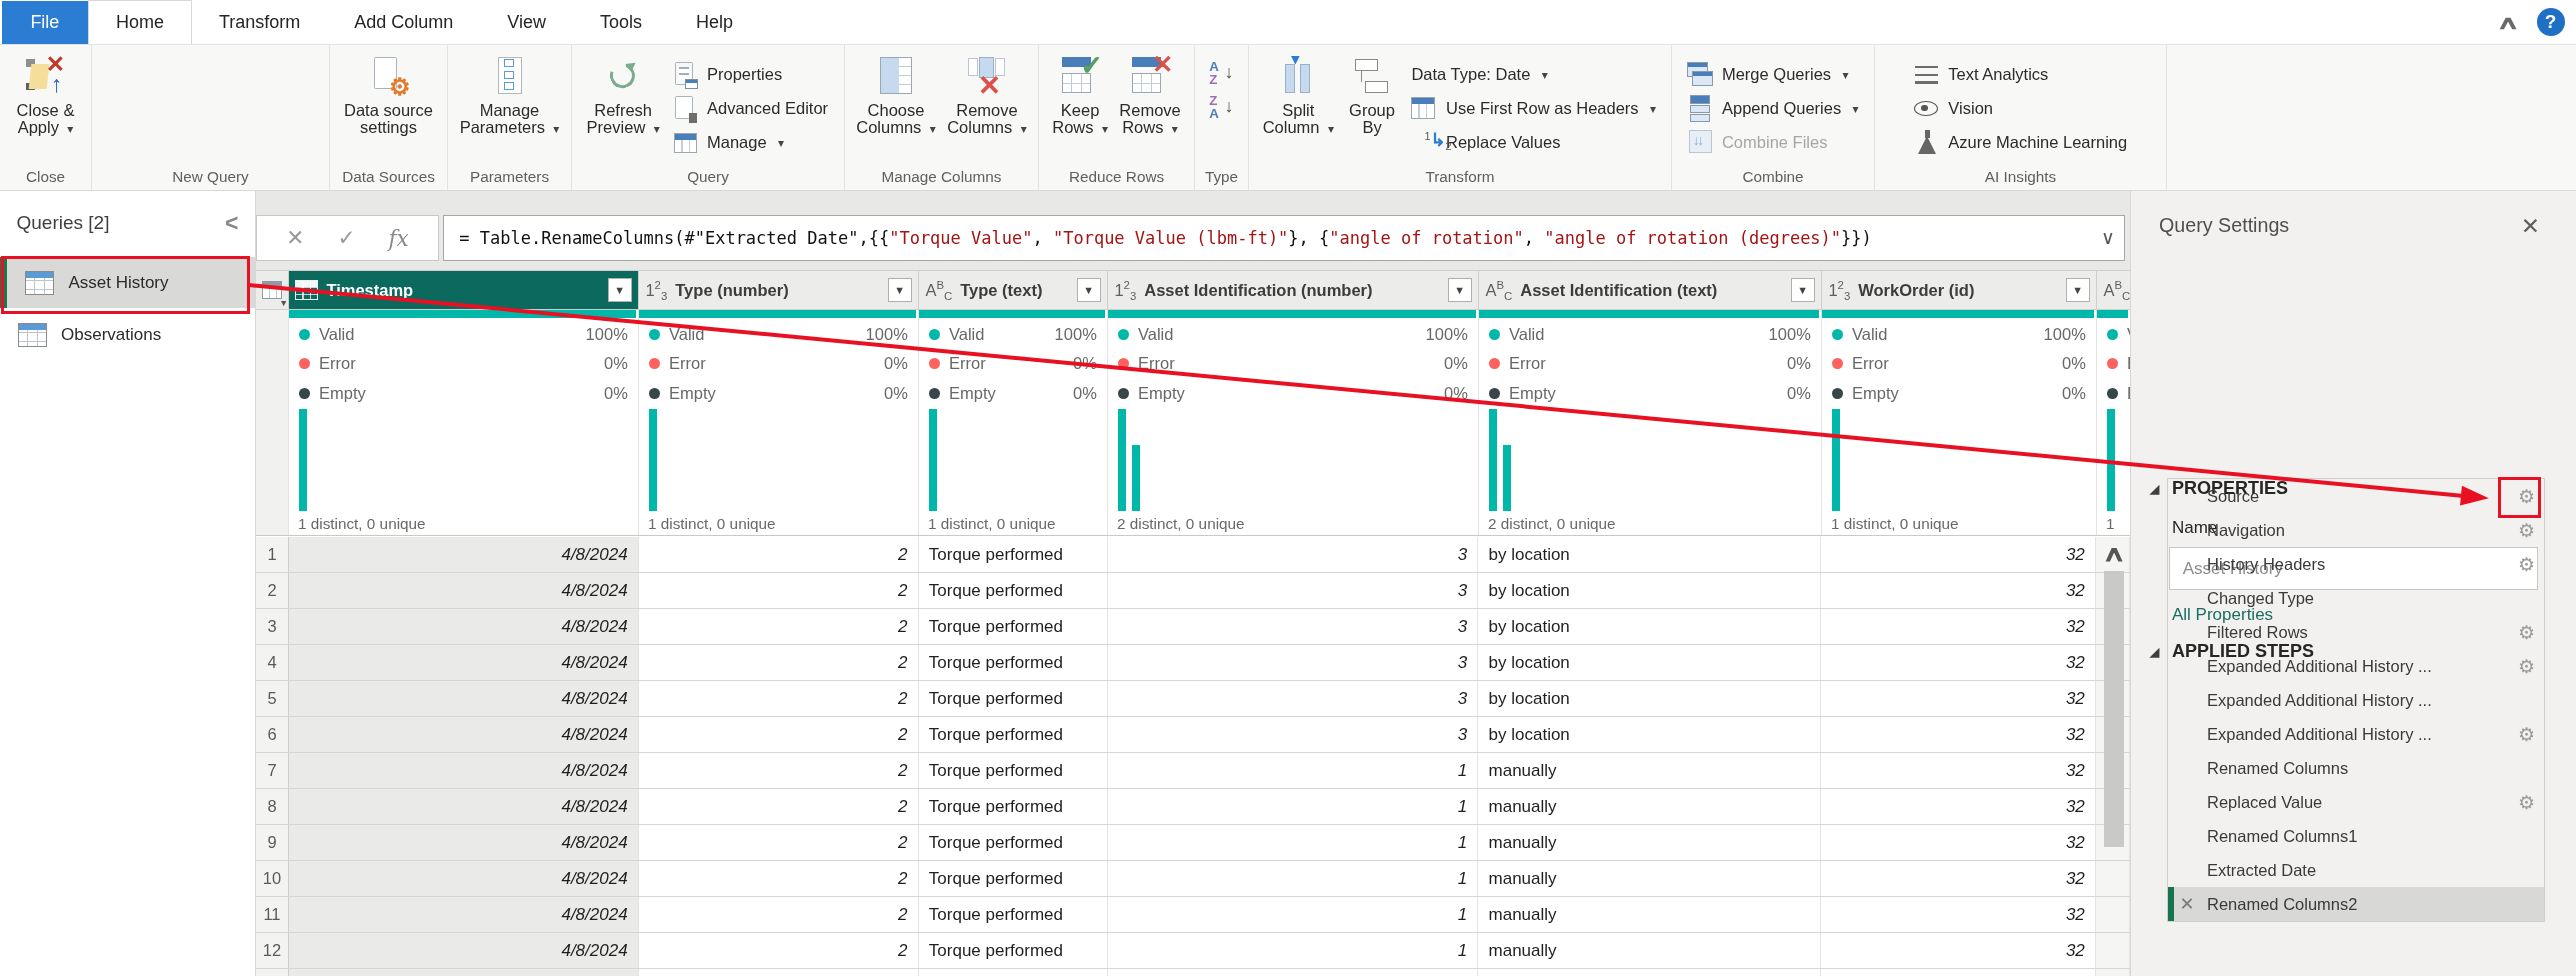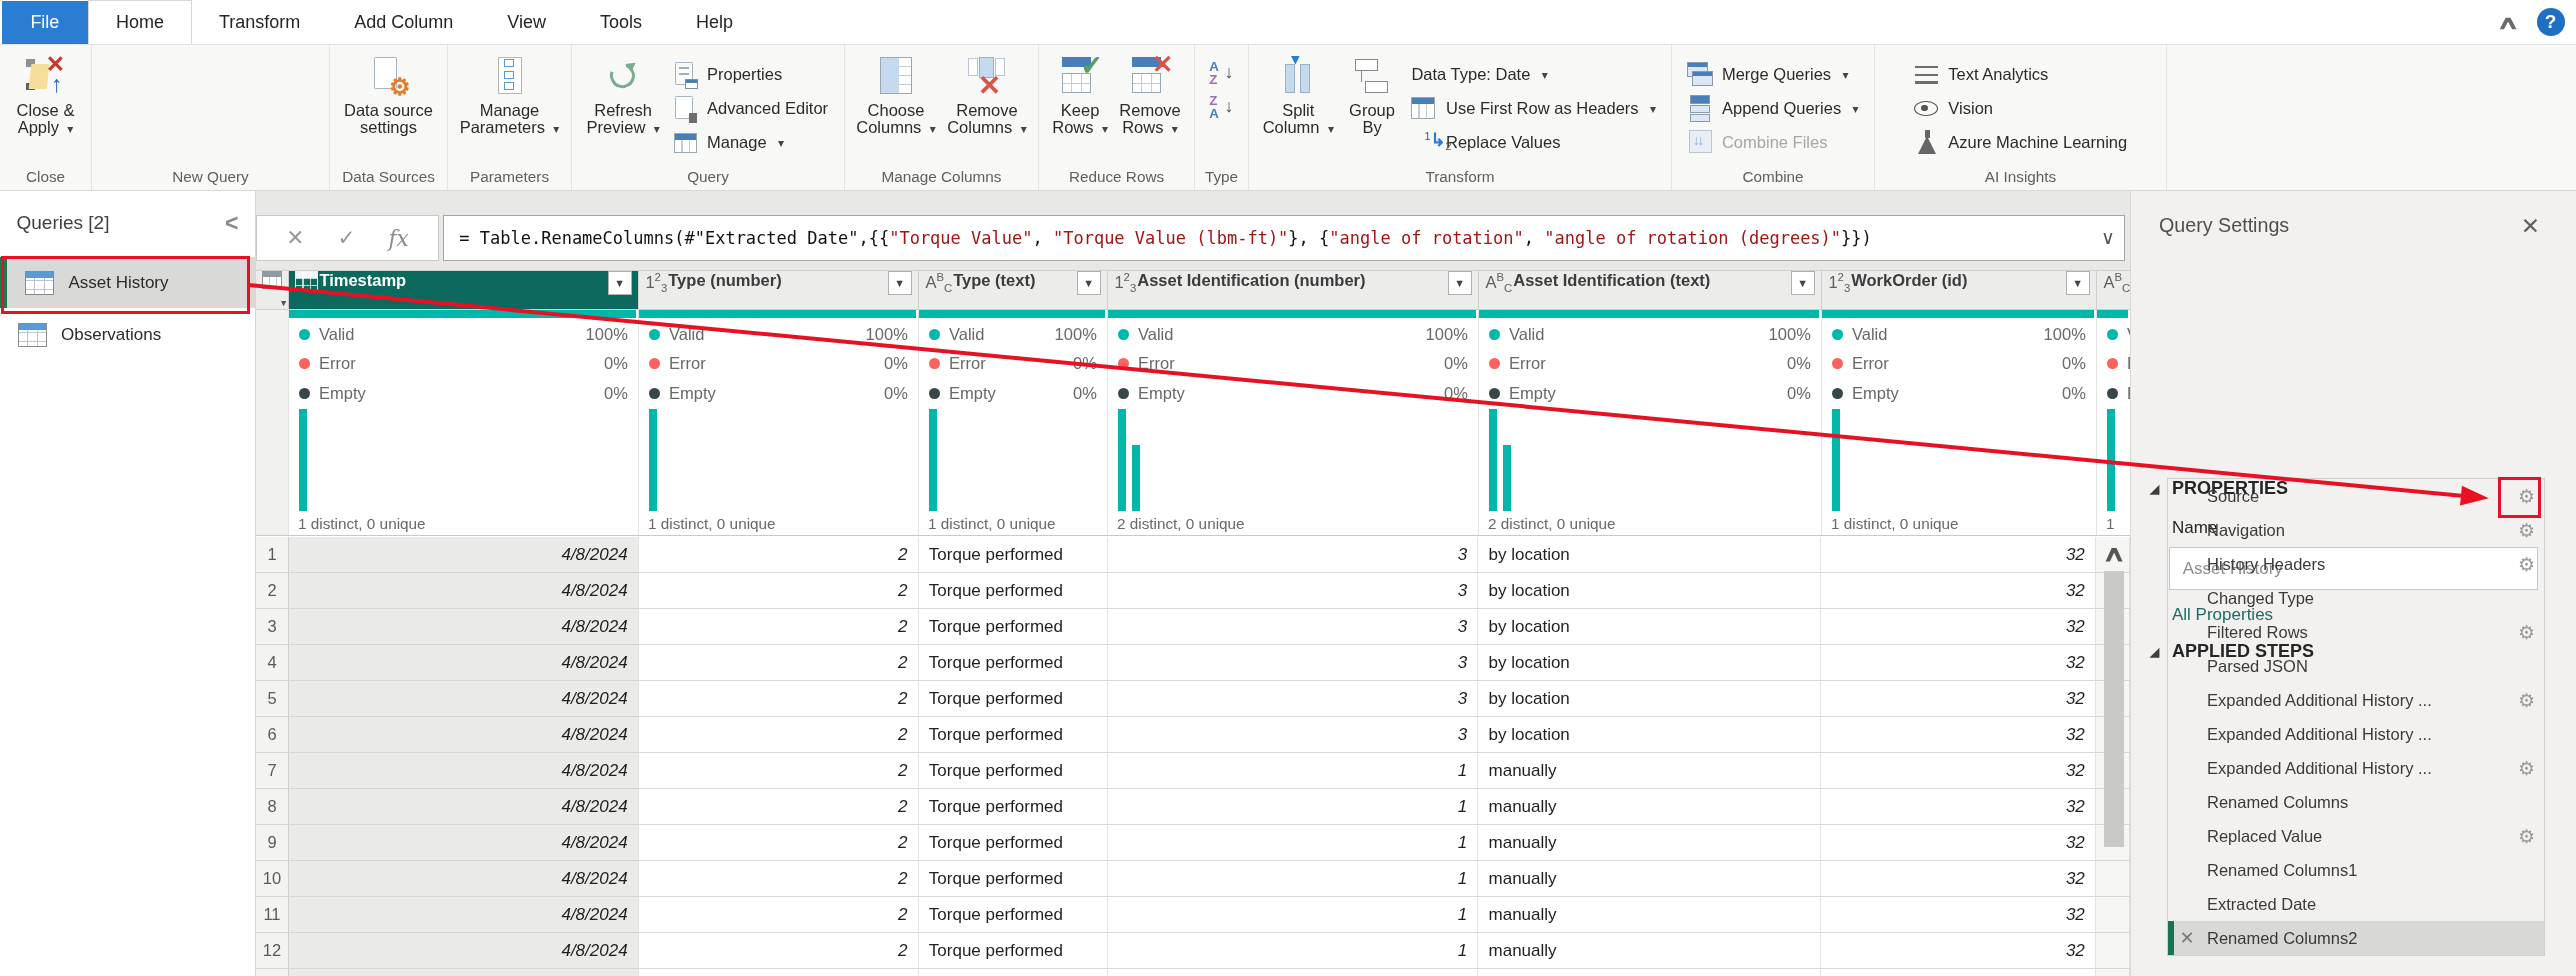--- a/index.html
+++ b/index.html
@@ -104,21 +104,21 @@
   .fxbox{position:absolute;left:0;top:24px;width:183px;height:46px;background:#fff;border:0.6px solid #c8c8c7;display:flex;align-items:center;justify-content:center;gap:33px;}
   .fx-cancel,.fx-check{font-size:21.6px;color:#9a9a9a;}
   .fx-fx{font-family:"DejaVu Serif",serif;font-style:italic;font-size:21.6px;color:#8a8a8a;}
   .finput{position:absolute;left:187px;top:24px;width:1682px;height:46px;background:#fff;border:0.6px solid #a6a6a5;font-family:"DejaVu Sans Mono",monospace;font-size:17px;line-height:44px;padding-left:15.3px;white-space:nowrap;overflow:hidden;}
   .finput .tok-string{color:#a31515;}
   .finput .tok-plain{color:#111;}
   .f-dd{position:absolute;right:9px;top:0;line-height:44px;font-size:19px;color:#555;font-family:"Liberation Sans",sans-serif;}
 
   .grid{position:absolute;left:0;top:79px;width:1874px;height:707px;background:#fff;border-top:0.6px solid #cfcfce;overflow:hidden;}
   .ghead{position:absolute;left:0;top:0;height:39px;display:flex;}
-  .hcell{position:relative;height:39px;background:#ececeb;border-right:0.6px solid #cfcfce;border-bottom:0.6px solid #cfcfce;display:flex;align-items:flex-start;gap:1px;padding:0 6.4px;font-size:16.5px;font-weight:bold;color:#3c3c3c;white-space:nowrap;overflow:hidden;}
+  .hcell{position:relative;height:39px;background:#ececeb;border-right:0.6px solid #cfcfce;border-bottom:0.6px solid #cfcfce;display:flex;align-items:center;gap:8px;padding:0 6.4px;font-size:16.5px;font-weight:bold;color:#3c3c3c;white-space:nowrap;overflow:hidden;}
   .hcell.selected{background:#0c695e;color:#fff;}
   .fbtn{margin-left:auto;width:24px;height:24px;background:#fff;border:0.6px solid #b0b0af;color:#444;font-size:10.8px;display:flex;align-items:center;justify-content:center;flex:none;}
   .corner{justify-content:center;padding:0;}
   .ctbl{position:relative;width:20.3px;height:18px;border:1.3px solid #8f9aa3;background:linear-gradient(#8f9aa3 0 5.1px,transparent 5.1px),repeating-linear-gradient(to right,transparent 0 5.7px,#c3cdd6 5.7px 7px),#fff;}
   .cnr-a{position:absolute;right:1.9px;bottom:1.3px;font-size:9.5px;color:#555;}
   .wtbl{width:23px;height:20.3px;border:1.3px solid #e8f4f2;background:linear-gradient(rgba(255,255,255,.95) 0 5.7px,transparent 5.7px),repeating-linear-gradient(to right,transparent 0 6.4px,rgba(255,255,255,.75) 6.4px 7.6px),repeating-linear-gradient(to bottom,transparent 0 5.7px,rgba(255,255,255,.75) 5.7px 7px);flex:none;}
   .tnum,.tabc{font-size:16.5px;color:#5f5f5f;font-weight:normal;flex:none;}
   .tnum sup,.tabc sup{font-size:11.4px;}
   .tnum sub,.tabc sub{font-size:11.4px;}
   .qband{position:absolute;left:0;top:39px;height:226px;display:flex;border-bottom:0.6px solid #c9c9c8;}
@@ -823,25 +823,20 @@
      <span class="slab">Changed Type</span>
 
    </div>
       <div class="step">
 
      <span class="slab">Filtered Rows</span>
      <span class="step-gear">⚙</span>
    </div>
       <div class="step">
 
-     <span class="slab">Parsed JSON</span>
-
-   </div>
-      <div class="step">
-
      <span class="slab">Expanded  Additional History ...</span>
      <span class="step-gear">⚙</span>
    </div>
       <div class="step">
 
      <span class="slab">Expanded  Additional History ...</span>
 
    </div>
       <div class="step">
 

